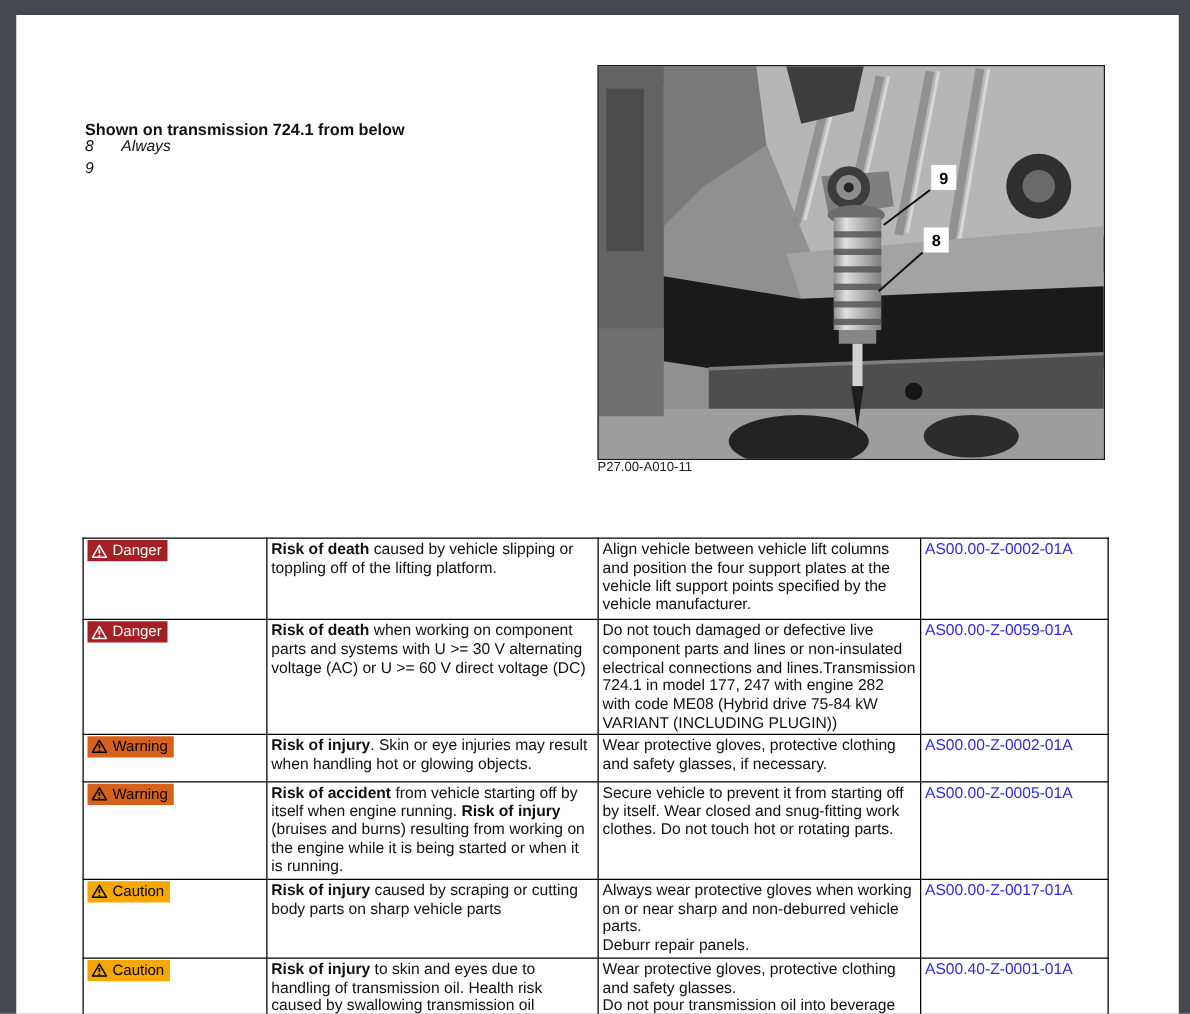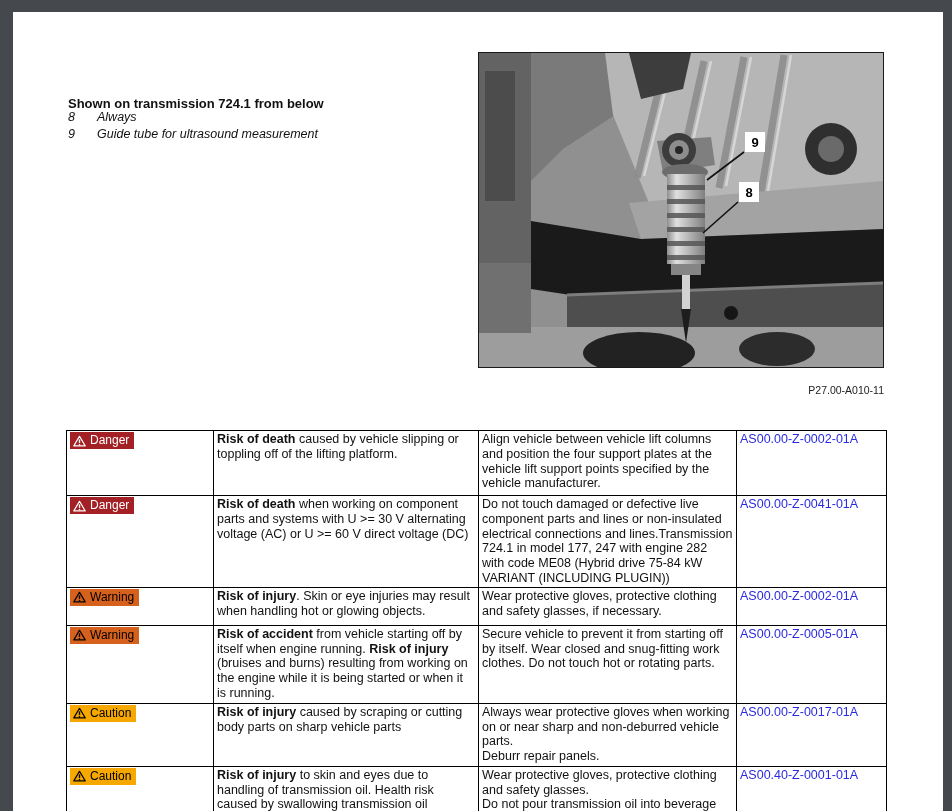--- a/index.html
+++ b/index.html
@@ -24,21 +24,21 @@
     border:1px solid #1a1a1a;background:#909090;
   }
   .figure svg{display:block;}
   .callout{
     position:absolute;width:20px;height:20px;background:#fff;color:#000;
     font-weight:bold;font-size:13px;display:flex;align-items:center;justify-content:center;
   }
   .callout-9{left:266px;top:79px;}
   .callout-8{left:260px;top:129px;}
   .caption{
-    position:absolute;left:465px;top:372px;width:406px;text-align:right;
+    position:absolute;left:465px;top:356px;width:406px;text-align:left;
     font-size:10.5px;color:#222;padding-right:2px;
   }
   table.safety{
     position:absolute;left:53px;top:418px;width:820px;
     border-collapse:collapse;table-layout:fixed;
   }
   table.safety td{
     border:1px solid #000;vertical-align:top;padding:1px 3px;
     font-size:12.5px;line-height:14.8px;color:#111;
   }
@@ -58,21 +58,20 @@
 
   <div class="heading">Shown on transmission 724.1 from below</div>
 
   <div class="legend">
     <div class="legend-row">
       <span class="legend-num">8</span>
       <span>Always</span>
     </div>
     <div class="legend-row">
       <span class="legend-num">9</span>
-      <span>Guide tube for ultrasound measurement</span>
     </div>
   </div>
 
   <div class="figure">
     <svg width="404" height="314" viewBox="0 0 404 314">
       <defs>
         <linearGradient id="cyl" x1="0" y1="0" x2="1" y2="0">
           <stop offset="0" stop-color="#8f8f8f"></stop>
           <stop offset="0.25" stop-color="#e0e0e0"></stop>
           <stop offset="0.55" stop-color="#b9b9b9"></stop>
@@ -174,21 +173,21 @@
                 <line x1="8" y1="5" x2="8" y2="9.3" stroke="currentColor" stroke-width="1.7"></line>
                 <circle cx="8" cy="11.4" r="1" fill="currentColor"></circle>
               </svg>
               <span>Danger</span>
             </span></td>
           <td class="c2"><b>Risk of death</b><span> when working on component parts and systems with U &gt;= 30 V alternating voltage (AC) or U &gt;= 60 V direct voltage (DC)</span></td>
           <td class="c3">
             <div>Do not touch damaged or defective live component parts and lines or non-insulated electrical connections and lines.Transmission 724.1 in model 177, 247 with engine 282</div>
             <div> with code ME08 (Hybrid drive 75-84 kW VARIANT (INCLUDING PLUGIN))</div>
           </td>
-          <td class="c4"><a href="#" class="doc-link" style="color: rgb(42, 42, 224);">AS00.00-Z-0041-01A</a></td>
+          <td class="c4"><a href="#" class="doc-link" style="color: rgb(42, 42, 224);">AS00.00-Z-0059-01A</a></td>
         </tr>
         <tr>
           <td class="c1" style="height: 35px;"><span class="badge" style="background: rgb(214, 97, 29); color: rgb(0, 0, 0);">
               <svg viewBox="0 0 16 14" width="13" height="12">
                 <path d="M8 1.2 L15 13 L1 13 Z" fill="none" stroke="currentColor" stroke-width="1.5" stroke-linejoin="round"></path>
                 <line x1="8" y1="5" x2="8" y2="9.3" stroke="currentColor" stroke-width="1.7"></line>
                 <circle cx="8" cy="11.4" r="1" fill="currentColor"></circle>
               </svg>
               <span>Warning</span>
             </span></td>

